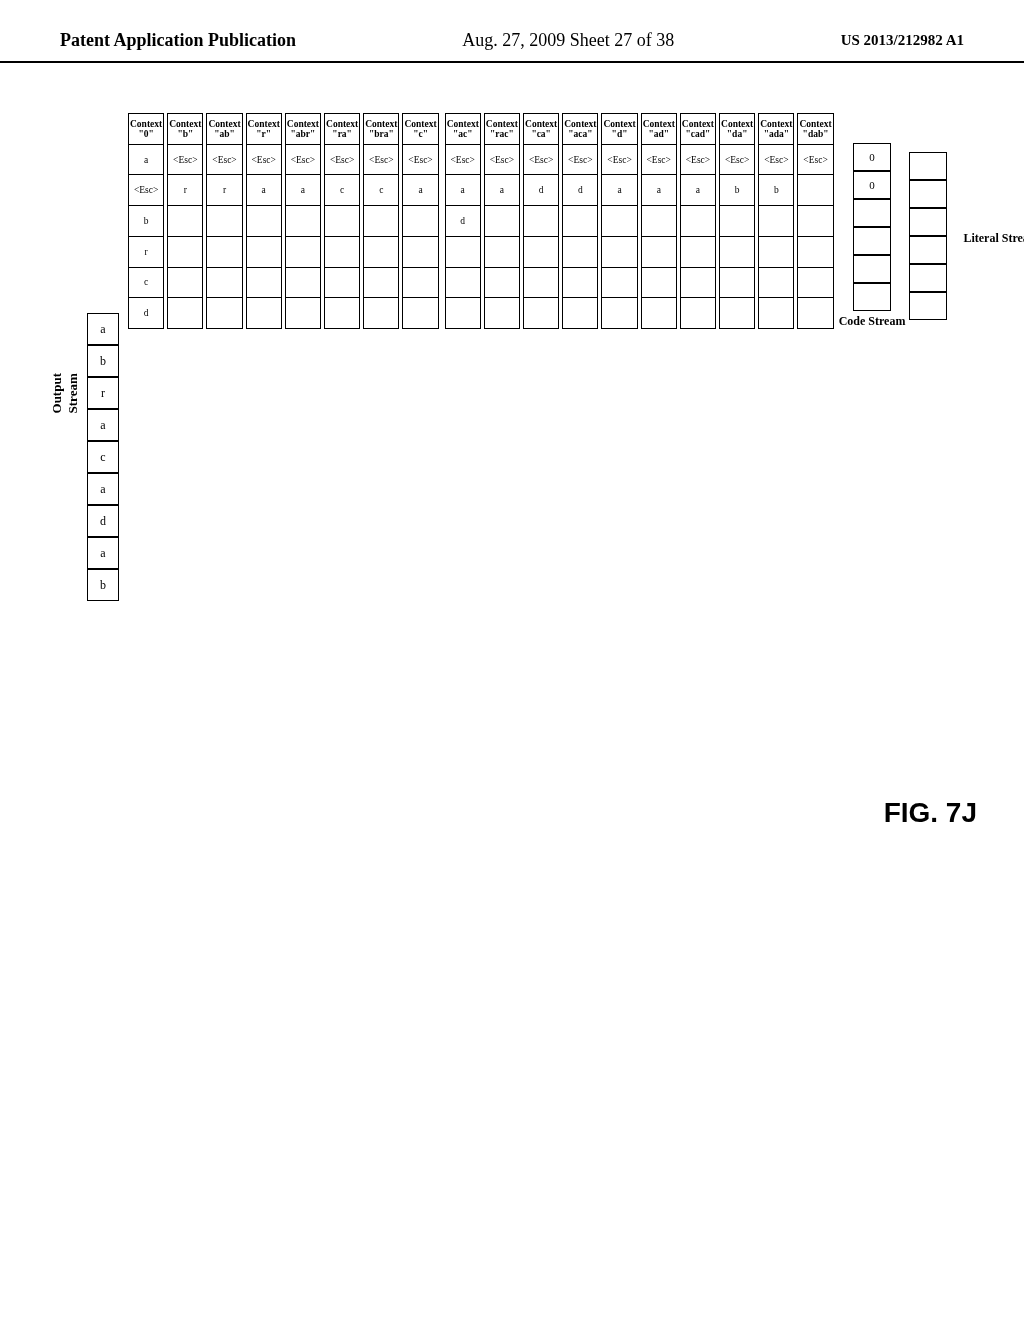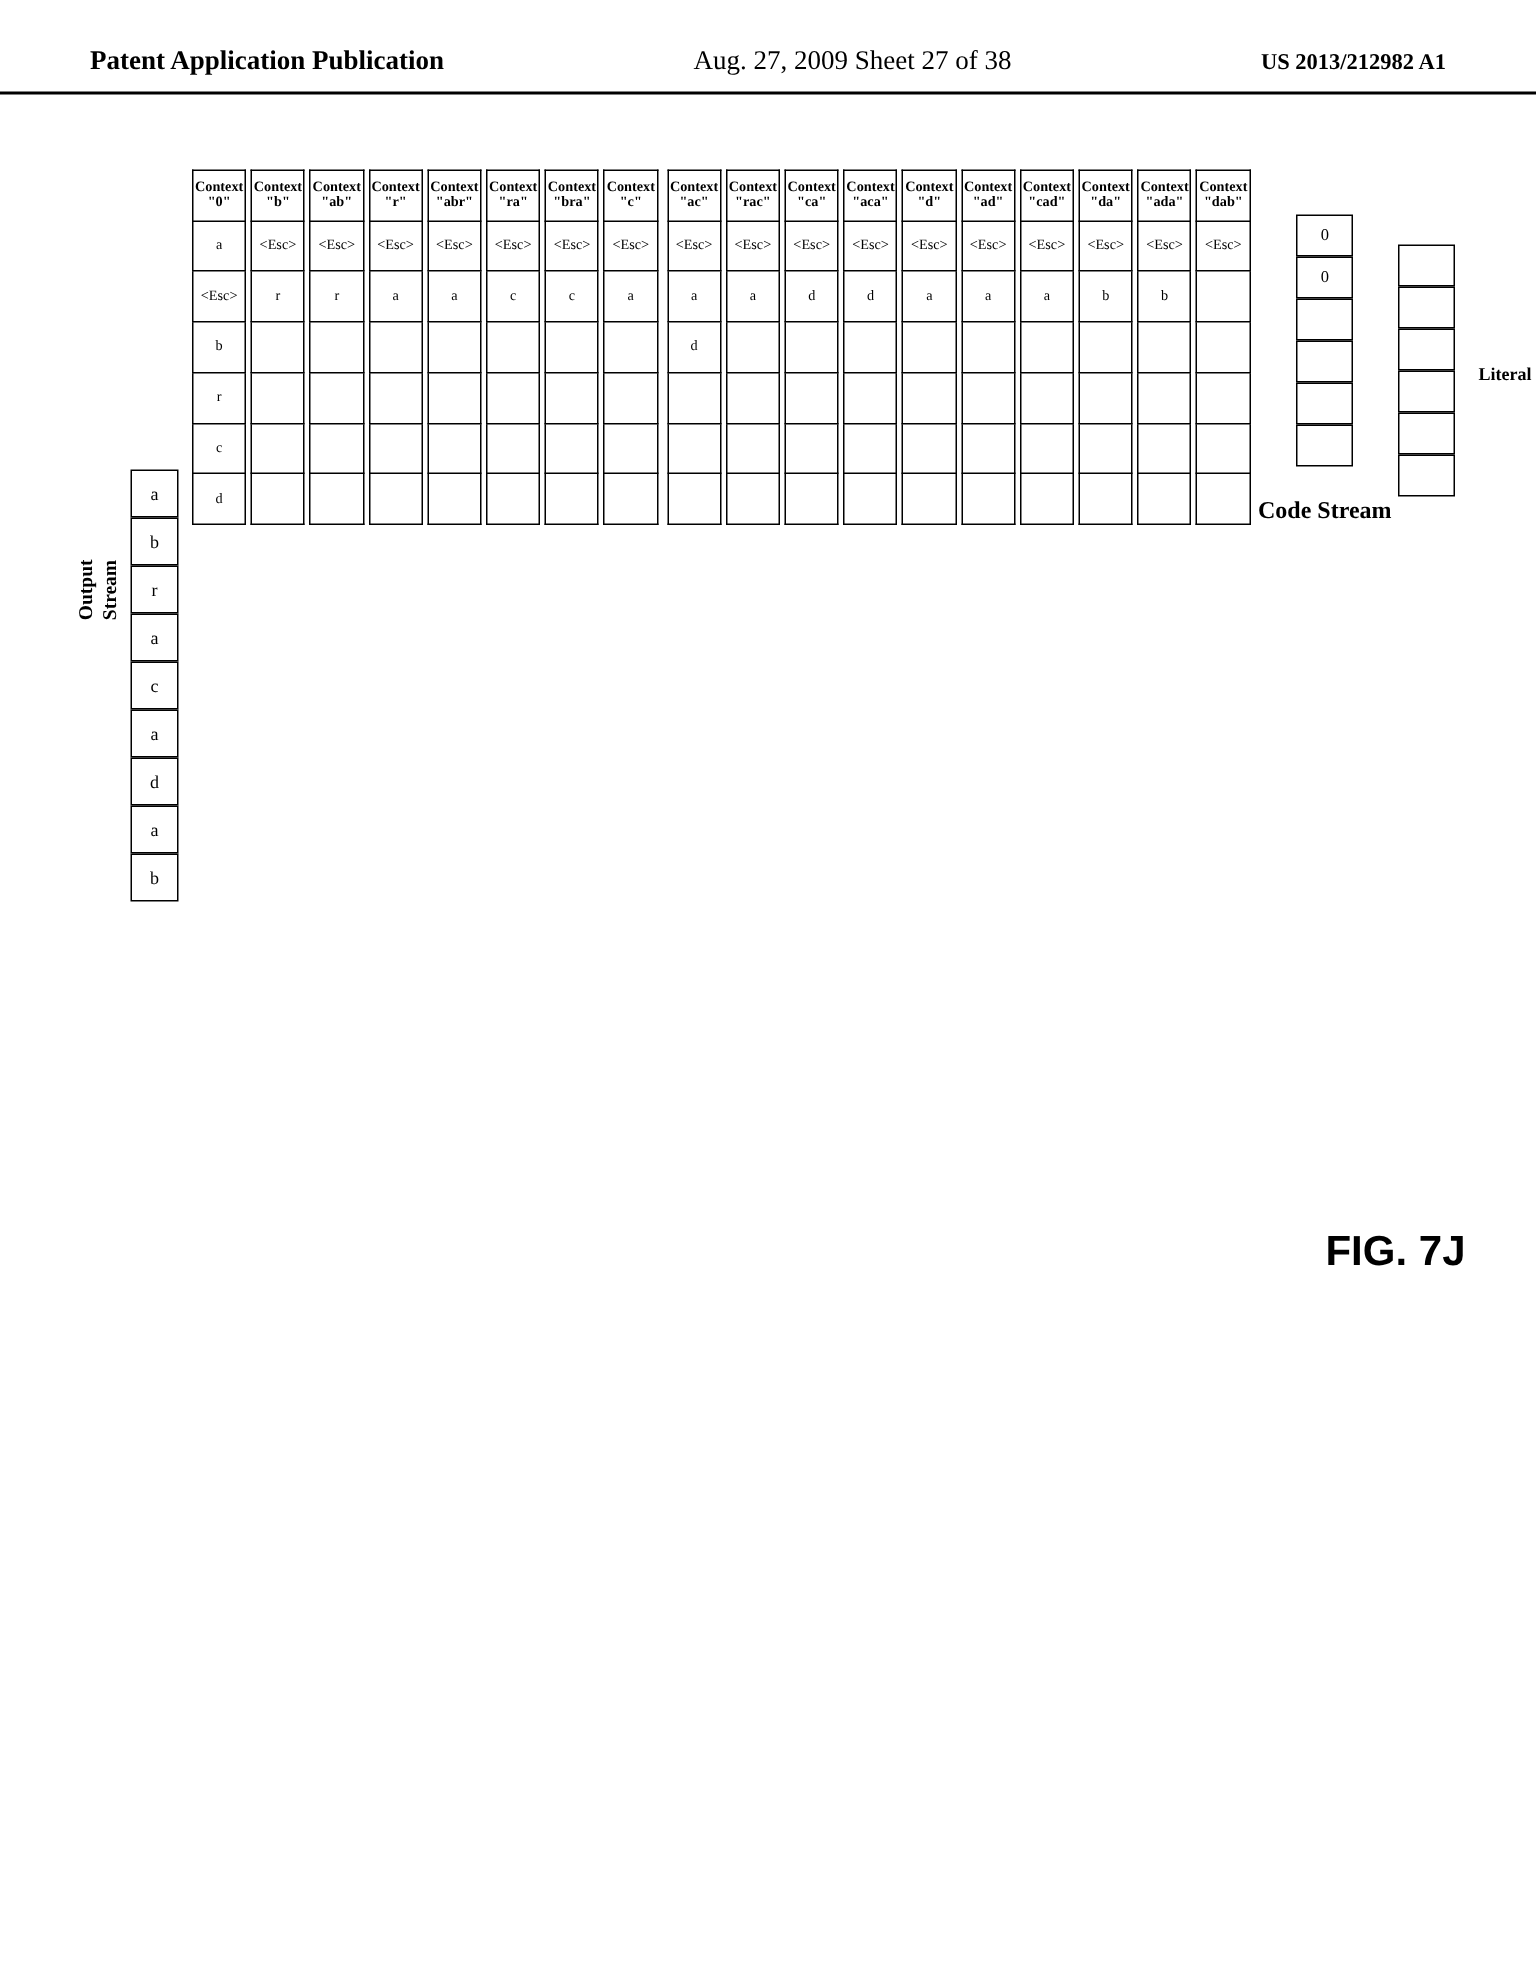--- a/index.html
+++ b/index.html
@@ -8,21 +8,21 @@
       height: 1320px;
       background: #fff;
       font-family: 'Times New Roman', Times, serif;
       overflow: hidden;
       position: relative;
     }
 
     .header {
       display: flex;
       justify-content: space-between;
-      align-items: flex-end;
+      align-items: center;
       padding: 30px 60px 10px 60px;
       border-bottom: 2px solid #000;
     }
 
     .header-left {
       font-size: 18px;
       font-weight: bold;
     }
 
     .header-center {
@@ -569,21 +569,21 @@
 
     <div style="display:flex; flex-direction:column; align-items:center; gap:0; margin-top:30px;">
       <div style="display:flex; flex-direction:column; gap:0;">
         <div style="width:38px;height:28px;border:1px solid #000;display:flex;align-items:center;justify-content:center;font-size:11px;">0</div>
         <div style="width:38px;height:28px;border:1px solid #000;display:flex;align-items:center;justify-content:center;font-size:11px;">0</div>
         <div style="width:38px;height:28px;border:1px solid #000;display:flex;align-items:center;justify-content:center;font-size:11px;"></div>
         <div style="width:38px;height:28px;border:1px solid #000;display:flex;align-items:center;justify-content:center;font-size:11px;"></div>
         <div style="width:38px;height:28px;border:1px solid #000;display:flex;align-items:center;justify-content:center;font-size:11px;"></div>
         <div style="width:38px;height:28px;border:1px solid #000;display:flex;align-items:center;justify-content:center;font-size:11px;"></div>
       </div>
-      <div style="font-size:16px;font-weight:bold;margin-top:21px;writing-mode:horizontal-tb;white-space:nowrap;">Code Stream</div>
+      <div style="font-size:12px;font-weight:bold;margin-top:3px;writing-mode:horizontal-tb;white-space:nowrap;">Code Stream</div>
     </div>
 
     <div style="width:10px;"></div>
 
     <div style="display:flex; flex-direction:row; align-items:center; gap:16px; margin-top:30px;">
       <div style="display:flex; flex-direction:column; gap:0;">
         <div style="width:38px;height:28px;border:1px solid #000;display:flex;align-items:center;justify-content:center;font-size:11px;"></div>
         <div style="width:38px;height:28px;border:1px solid #000;display:flex;align-items:center;justify-content:center;font-size:11px;"></div>
         <div style="width:38px;height:28px;border:1px solid #000;display:flex;align-items:center;justify-content:center;font-size:11px;"></div>
         <div style="width:38px;height:28px;border:1px solid #000;display:flex;align-items:center;justify-content:center;font-size:11px;"></div>

